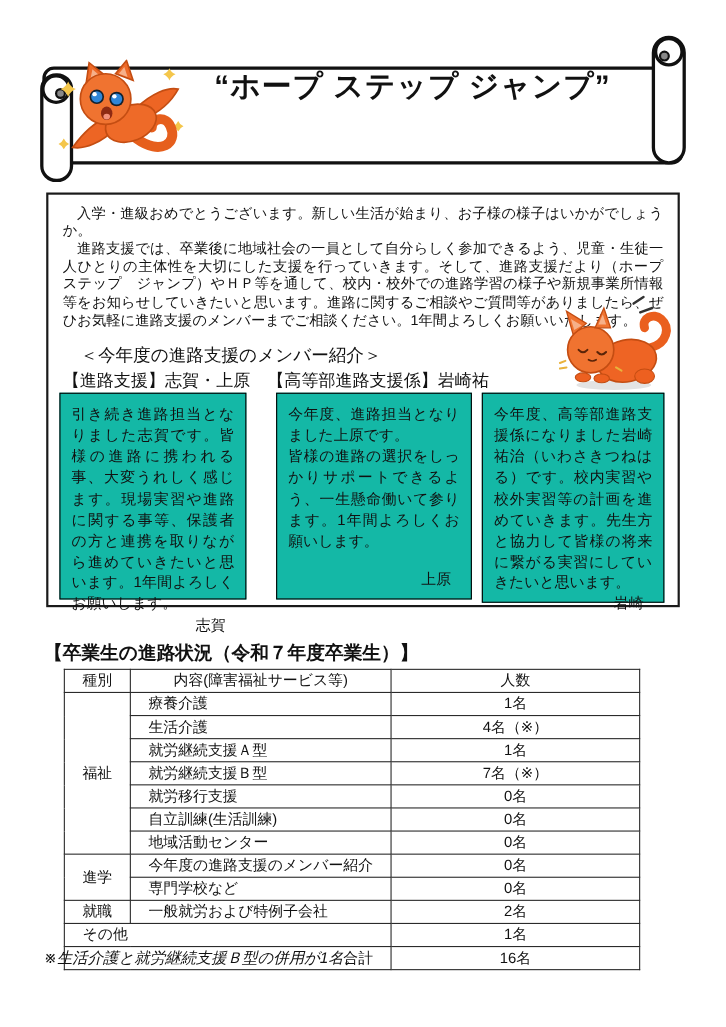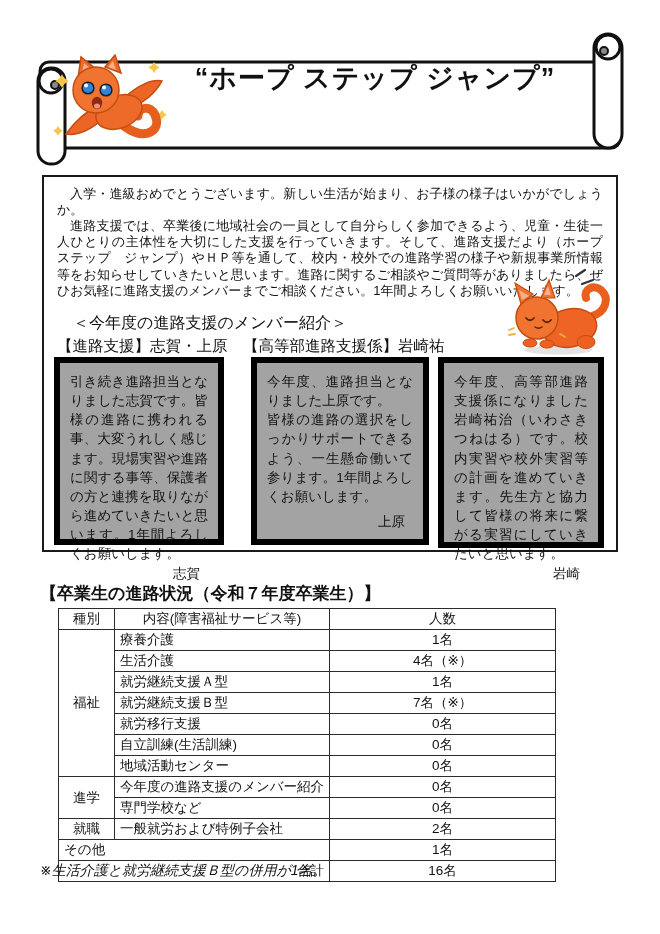--- a/index.html
+++ b/index.html
@@ -35,41 +35,41 @@
     text-indent:1em;
   }
   .members-heading { margin:14px 0 0 0; font-size:16px; text-indent:1em; }
   .members-roles   { margin:2px 0 0 0; font-size:15.5px; }
 
   .cat2 { left:506px; top:264px; width:114px; height:94px; }
 
   
   .card {
     top:357px; height:188px; box-sizing:border-box;
-    border:6px solid #000000; background:#a3a3a3;
+    border:1px solid #000000; background:#14b8a6;
     padding:9px 10px 8px 10px;
     display:flex; flex-direction:column;
     font-size:13.5px; line-height:1.42;
   }
   .card-1 { left:54px;  width:170px; }
   .card-2 { left:251px; width:178px; }
   .card-3 { left:438px; width:166px; height:191px; }
   .card-message { white-space:pre-wrap; text-align:justify; }
   .card-signature { margin-top:auto; text-align:right; padding-right:8px; }
 
   
   .results-heading { left:40px; top:582px; font-size:17px; font-weight:bold; }
 
   table.results {
     position:absolute; left:58px; top:608px;
     border-collapse:collapse; table-layout:fixed;
   }
   table.results th, table.results td {
     border:1.6px solid #2b2b2b; font-size:13.5px; font-weight:normal;
-    padding:1px 5px; height:17px; overflow:hidden; white-space:nowrap;
+    padding:1px 16px; height:17px; overflow:hidden; white-space:nowrap;
   }
   table.results th { text-align:center; }
   td.cat   { text-align:center; }
   td.content { text-align:left; }
   td.count { text-align:center; }
   td.other { text-align:left; }
   td.total { text-align:right; padding-right:9px; }
 
   .footnote { left:40px; top:862px; font-size:14px;font-style:italic; }
 </style>

